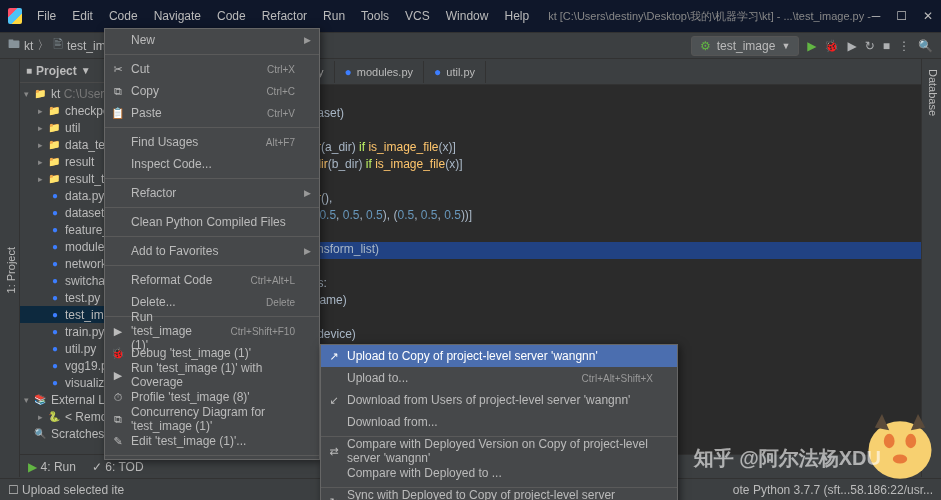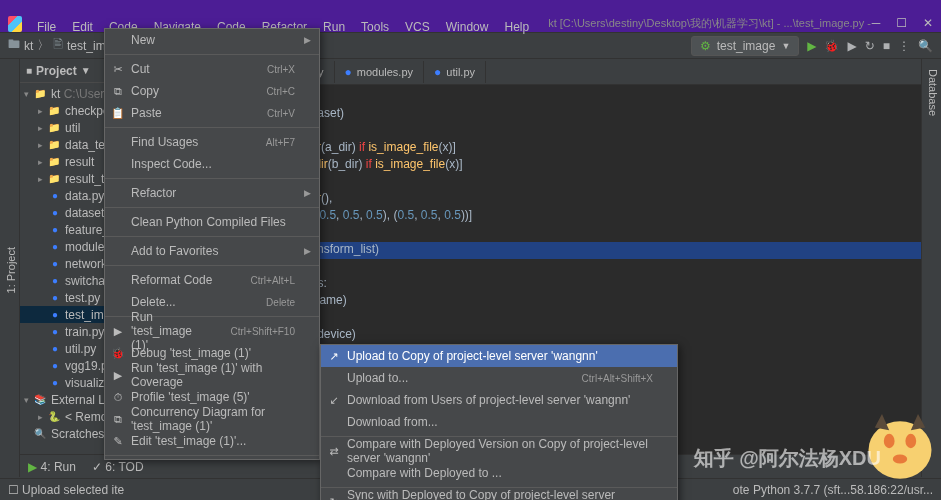--- a/index.html
+++ b/index.html
@@ -1,17 +1,17 @@
 <!DOCTYPE html>
 <html><head>
 <meta charset="utf-8">
 <style>
 *{margin:0;padding:0;box-sizing:border-box;font-family:"Segoe UI",Arial,sans-serif;font-size:12px;color:#bbb;user-select:none}
 body{background:#3c3f41;width:941px;height:500px;overflow:hidden;position:relative}
-.titlebar{height:28px;background:#4c1d95;display:flex;align-items:flex-start;padding:16px 8px;border-bottom:1px solid #323232}
+.titlebar{height:28px;background:#0f172a;display:flex;align-items:center;padding:16px 8px;border-bottom:1px solid #323232}
 .titlebar .logo{width:16px;height:16px;margin-right:8px;background:linear-gradient(135deg,#fd5068 0%,#fd5068 33%,#4fc3f7 33%,#4fc3f7 66%,#ffd740 66%);border-radius:2px}
 .menubar{display:flex;gap:2px}
 .menubar span{padding:4px 7px;cursor:pointer}
 .title-text{margin-left:12px;color:#888;font-size:11px;white-space:nowrap;overflow:hidden}
 .win-controls{margin-left:auto;display:flex;gap:16px;color:#888}
 .navbar{height:26px;background:#3c3f41;display:flex;align-items:center;padding:0 8px;border-bottom:1px solid #323232}
 .navbar .crumb{display:flex;align-items:center;gap:4px;font-size:11px}
 .navbar .folder-ico{color:#87939a}
 .navbar .right{margin-left:auto;display:flex;align-items:center;gap:8px}
 .run-config{background:#4e5254;border:1px solid #555;border-radius:3px;padding:2px 8px;display:flex;align-items:center;gap:6px}
@@ -29,21 +29,21 @@
 .tree .arrow{width:10px;color:#888;font-size:9px}
 .tree .fico{width:14px;margin-right:3px;font-size:10px;text-align:center}
 .tree .pyico{color:#3d7eff}
 .tree .dirico{color:#87939a}
 .tree .d1{padding-left:18px}
 .editor{flex:1;background:#2b2b2b;display:flex;flex-direction:column;overflow:hidden;position:relative}
 .editortabs{height:26px;background:#3c3f41;display:flex;align-items:center;border-bottom:1px solid #323232}
 .etab{padding:4px 10px;display:flex;align-items:center;gap:5px;border-right:1px solid #323232;font-size:11px}
 .code{flex:1;font-family:"Consolas",monospace;font-size:12px;padding:4px 0;overflow:hidden;white-space:pre}
 .code .ln{padding-left:10px;height:17px;color:#a9b7c6}
-.kw{color:#ef4444}.str{color:#6a8759}.fn{color:#ffc66d}.num{color:#6897bb}
+.kw{color:#bef264}.str{color:#6a8759}.fn{color:#ffc66d}.num{color:#6897bb}
 .boxed{border:1px solid #52503a;background:#52503a;padding:0 1px}
 .selcode{background:#214283}
 .status{position:absolute;bottom:0;left:0;right:0;height:22px;background:#3c3f41;border-top:1px solid #323232;display:flex;align-items:center;padding:0 8px;font-size:11px;color:#888}
 .status .right{margin-left:auto}
 .bottombar{position:absolute;bottom:22px;left:20px;right:20px;height:24px;background:#3c3f41;border-top:1px solid #323232;display:flex;align-items:center;padding:0 8px;font-size:11px;gap:16px}
 .ctxmenu{position:absolute;background:#46484a;border:1px solid #666;box-shadow:2px 2px 8px rgba(0,0,0,0.5);z-index:100}
 .ctxmenu .mi{height:22px;display:flex;align-items:center;padding:0 24px 0 26px;position:relative;font-size:12px}
 .ctxmenu .mi:hover,.ctxmenu .mi.hov{background:#4b6eaf;color:#fff}
 .ctxmenu .mi.hov *{color:#fff}
 .ctxmenu .sep{height:1px;background:#5a5a5a;margin:3px 0}
@@ -309,21 +309,21 @@
     <div class="mi">
       <span class="mico">🐞</span>
       <span>Debug 'test_image (1)'</span>
     </div>
     <div class="mi">
       <span class="mico">▶</span>
       <span>Run 'test_image (1)' with Coverage</span>
     </div>
     <div class="mi">
       <span class="mico">⏱</span>
-      <span>Profile 'test_image (5)'</span>
+      <span>Profile 'test_image (8)'</span>
     </div>
     <div class="mi">
       <span class="mico">⧉</span>
       <span>Concurrency Diagram for 'test_image (1)'</span>
     </div>
     <div class="mi">
       <span class="mico">✎</span>
       <span>Edit 'test_image (1)'...</span>
     </div>
     <div class="sep"></div>

